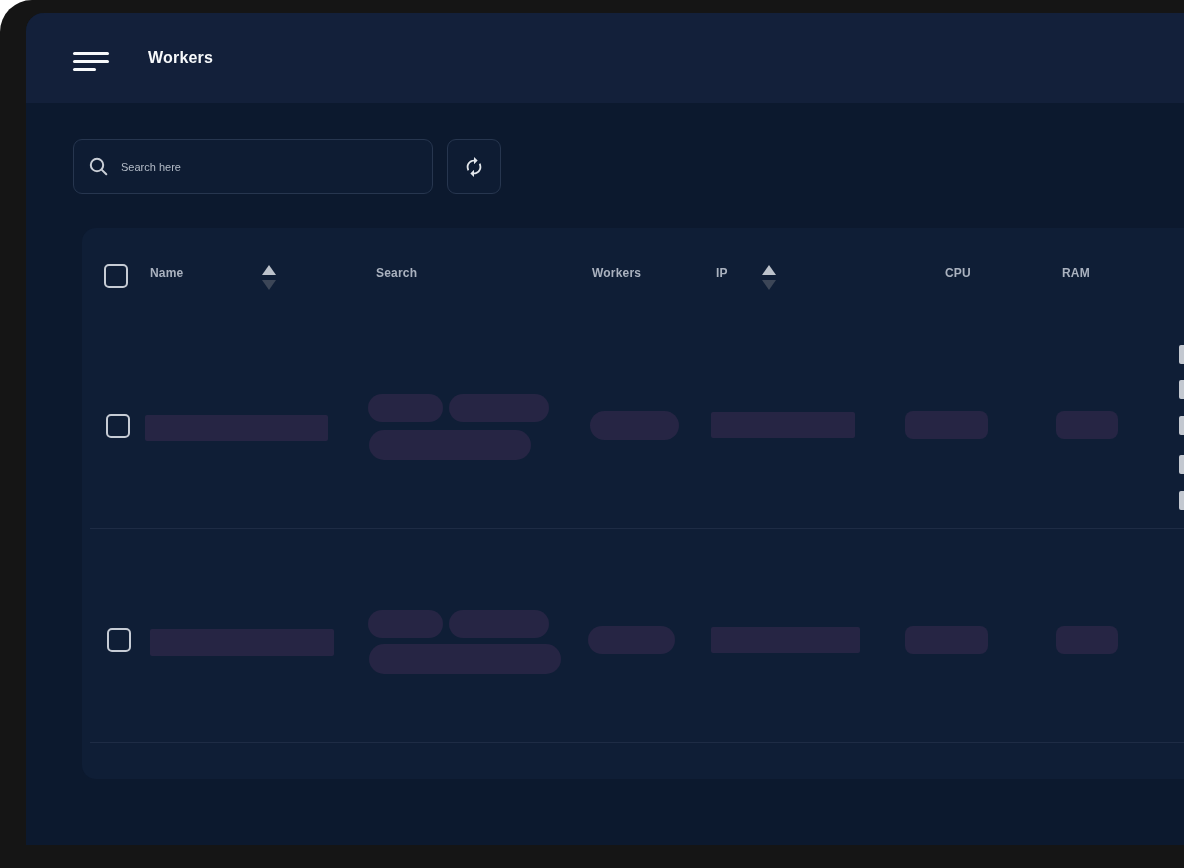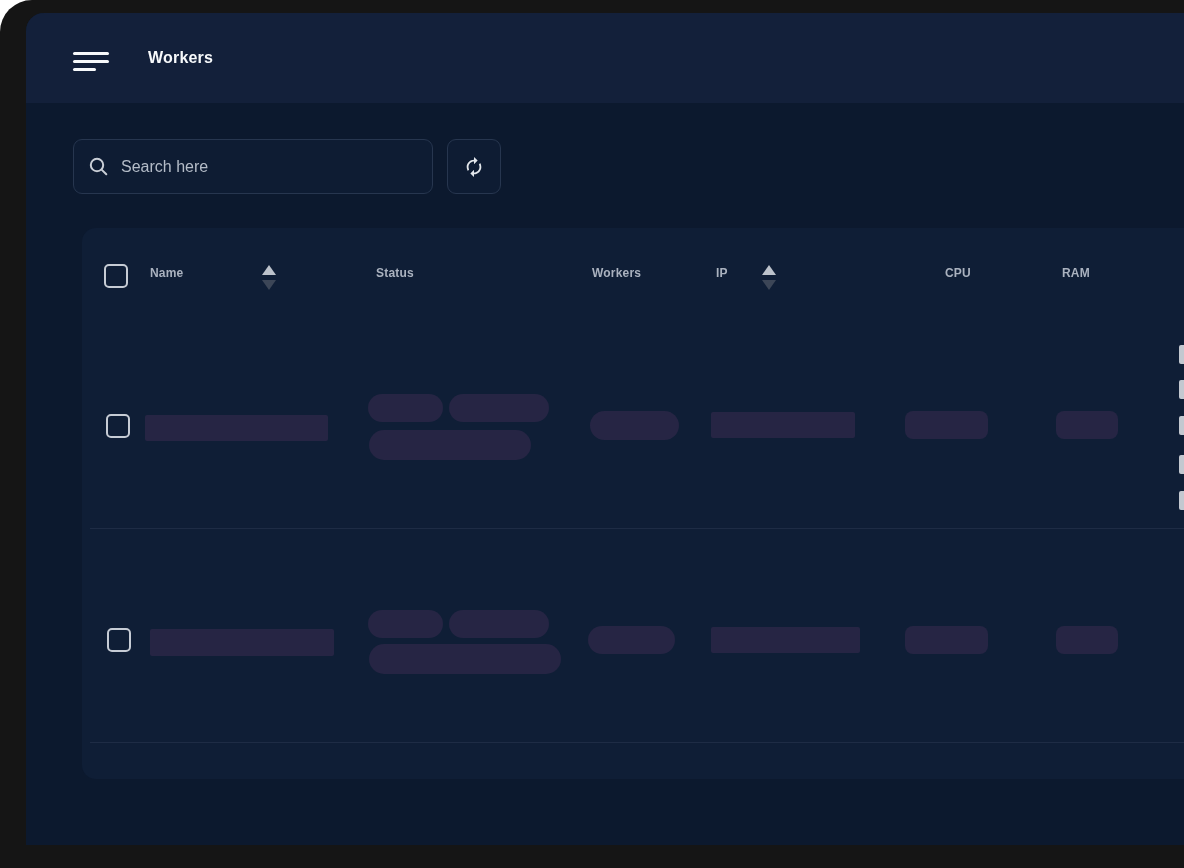--- a/index.html
+++ b/index.html
@@ -41,21 +41,21 @@
   
   .search-box {
     position: absolute; left: 47px; top: 126px; width: 360px; height: 55px;
     border: 1px solid #27364f; border-radius: 9px;
     background: #0e1c33;
     display: flex; align-items: center; padding: 0 14px;
   }
   .search-box svg { flex: 0 0 auto; }
   .search-input {
     flex: 1; margin-left: 12px; border: none; outline: none; background: transparent;
-    color: #dde2e9; font-size: 16px; font-family: "Liberation Sans", "DejaVu Sans", sans-serif;
+    color: #dde2e9; font-size: 11px; font-family: "Liberation Sans", "DejaVu Sans", sans-serif;
   }
   .search-input::placeholder { color: #b4bcc8; opacity: 1; }
   .refresh-btn {
     position: absolute; left: 421px; top: 126px; width: 54px; height: 55px;
     border: 1px solid #27364f; border-radius: 9px; background: #0e1c33;
     display: flex; align-items: center; justify-content: center; cursor: pointer;
   }
 
   
   .table-card {
@@ -116,21 +116,21 @@
     <div class="table-card">
 
       <div class="checkbox" style="left:22px; top:36px;"></div>
 
       <div class="col-label" style="left:68px;">Name</div>
       <svg class="sort-icon" style="left:179px;" viewBox="0 0 16 27">
         <polygon points="8,1 15,11 1,11" fill="#bcc2cb"></polygon>
         <polygon points="1,16 15,16 8,26" fill="#3c4657"></polygon>
       </svg>
 
-      <div class="col-label" style="left:294px;">Status</div>
+      <div class="col-label" style="left:294px;">Search</div>
       <div class="col-label" style="left:510px;">Workers</div>
 
       <div class="col-label" style="left:634px;text-align:right;">IP</div>
       <svg class="sort-icon" style="left:679px;" viewBox="0 0 16 27">
         <polygon points="8,1 15,11 1,11" fill="#bcc2cb"></polygon>
         <polygon points="1,16 15,16 8,26" fill="#3c4657"></polygon>
       </svg>
 
       <div class="col-label" style="left:829px;margin-left:34px;">CPU</div>
       <div class="col-label" style="left:980px;">RAM</div>

